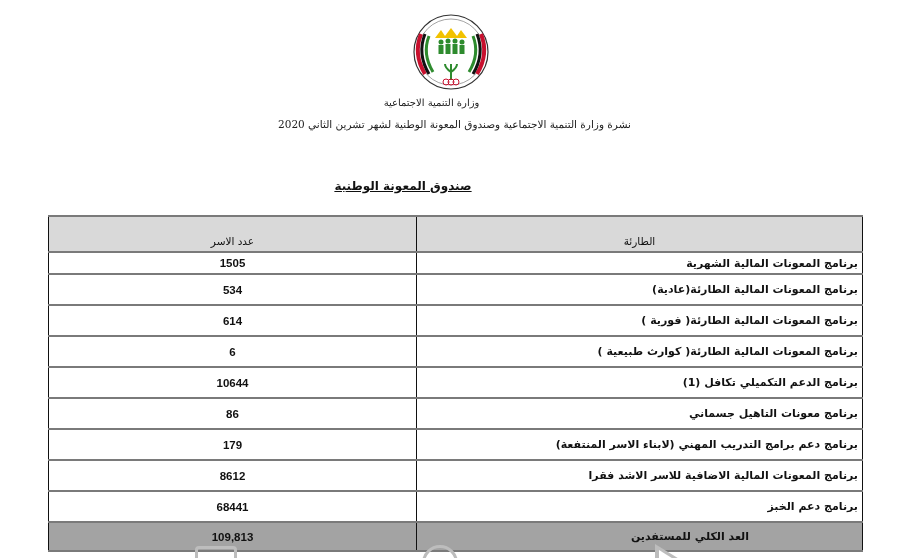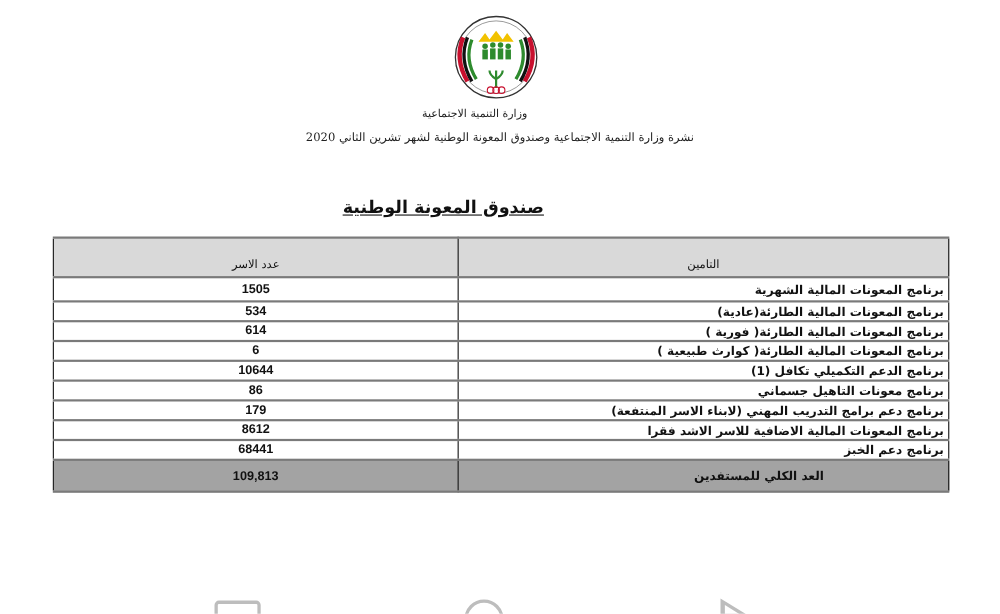--- a/index.html
+++ b/index.html
@@ -11,37 +11,37 @@
   .ministry-name {
     position: absolute; left: 0; width: 863px; top: 97px; text-align: center;
     font-family: "DejaVu Serif", serif; font-size: 10px; color: #222; direction: rtl;
   }
   .bulletin-title {
     position: absolute; left: 0; width: 909px; top: 118px; text-align: center;
     font-family: "DejaVu Serif", serif; font-size: 10.5px; color: #222; direction: rtl;
   }
   .section-title {
     position: absolute; left: 0; width: 806px; top: 179px; text-align: center;
-    font-family: "DejaVu Sans", sans-serif; font-weight: bold; font-size: 16px;
+    font-family: "DejaVu Sans", sans-serif; font-weight: bold; font-size: 12px;
     text-decoration: underline; direction: rtl;
   }
   table.data {
     position: absolute; left: 48px; top: 215px; width: 815px;
     border-collapse: collapse; direction: ltr; table-layout: fixed;
   }
   table.data td, table.data th {
     border-left: 1.5px solid #111; border-right: 1.5px solid #111;
     padding: 0; font-size: 11px;
   }
   table.data tr { border-bottom: 2px solid #7a7a7a; }
   table.data tr.head { border-top: 2px solid #7a7a7a; background: #d9d9d9; height: 36px; }
   table.data tr.head th { font-weight: normal; vertical-align: top; padding-top: 18px; font-size: 10.5px; }
   table.data td.count { text-align: center; font-weight: bold; font-family: "Liberation Sans", sans-serif; font-size: 11.5px; }
   table.data td.program { text-align: right; direction: rtl; padding-right: 4px; font-weight: bold; font-size: 11px; }
-  table.data tr.row { height: 18px; }
+  table.data tr.row { height: 31px; }
   table.data tr.row.first { height: 22px; }
   table.data tr.total { background: #a3a3a3; height: 29px; }
   table.data tr.total td.program { text-align: right; padding-right: 113px; }
   .col-count { width: 368px; }
   .navbar { position: absolute; left: 0; top: 540px; width: 909px; height: 18px; }
   .nav-recents {
     position: absolute; left: 195px; top: 6px; width: 36px; height: 20px;
     border: 3px solid #bdbdbd; border-radius: 4px;
   }
   .nav-home {
@@ -91,21 +91,21 @@
 <div class="section-title">صندوق المعونة الوطنية</div>
 
 <table class="data">
   <colgroup>
       <col class="col-count">
       <col>
     </colgroup>
   <tbody>
       <tr class="head">
     <th>عدد الاسر</th>
-    <th>التامين</th>
+    <th>الطارئة</th>
   </tr>
   <tr class="row first">
     <td class="count">1505</td>
     <td class="program">برنامج المعونات المالية الشهرية</td>
   </tr>
   <tr class="row">
     <td class="count">534</td>
     <td class="program">برنامج المعونات المالية الطارئة(عادية)</td>
   </tr>
   <tr class="row">

